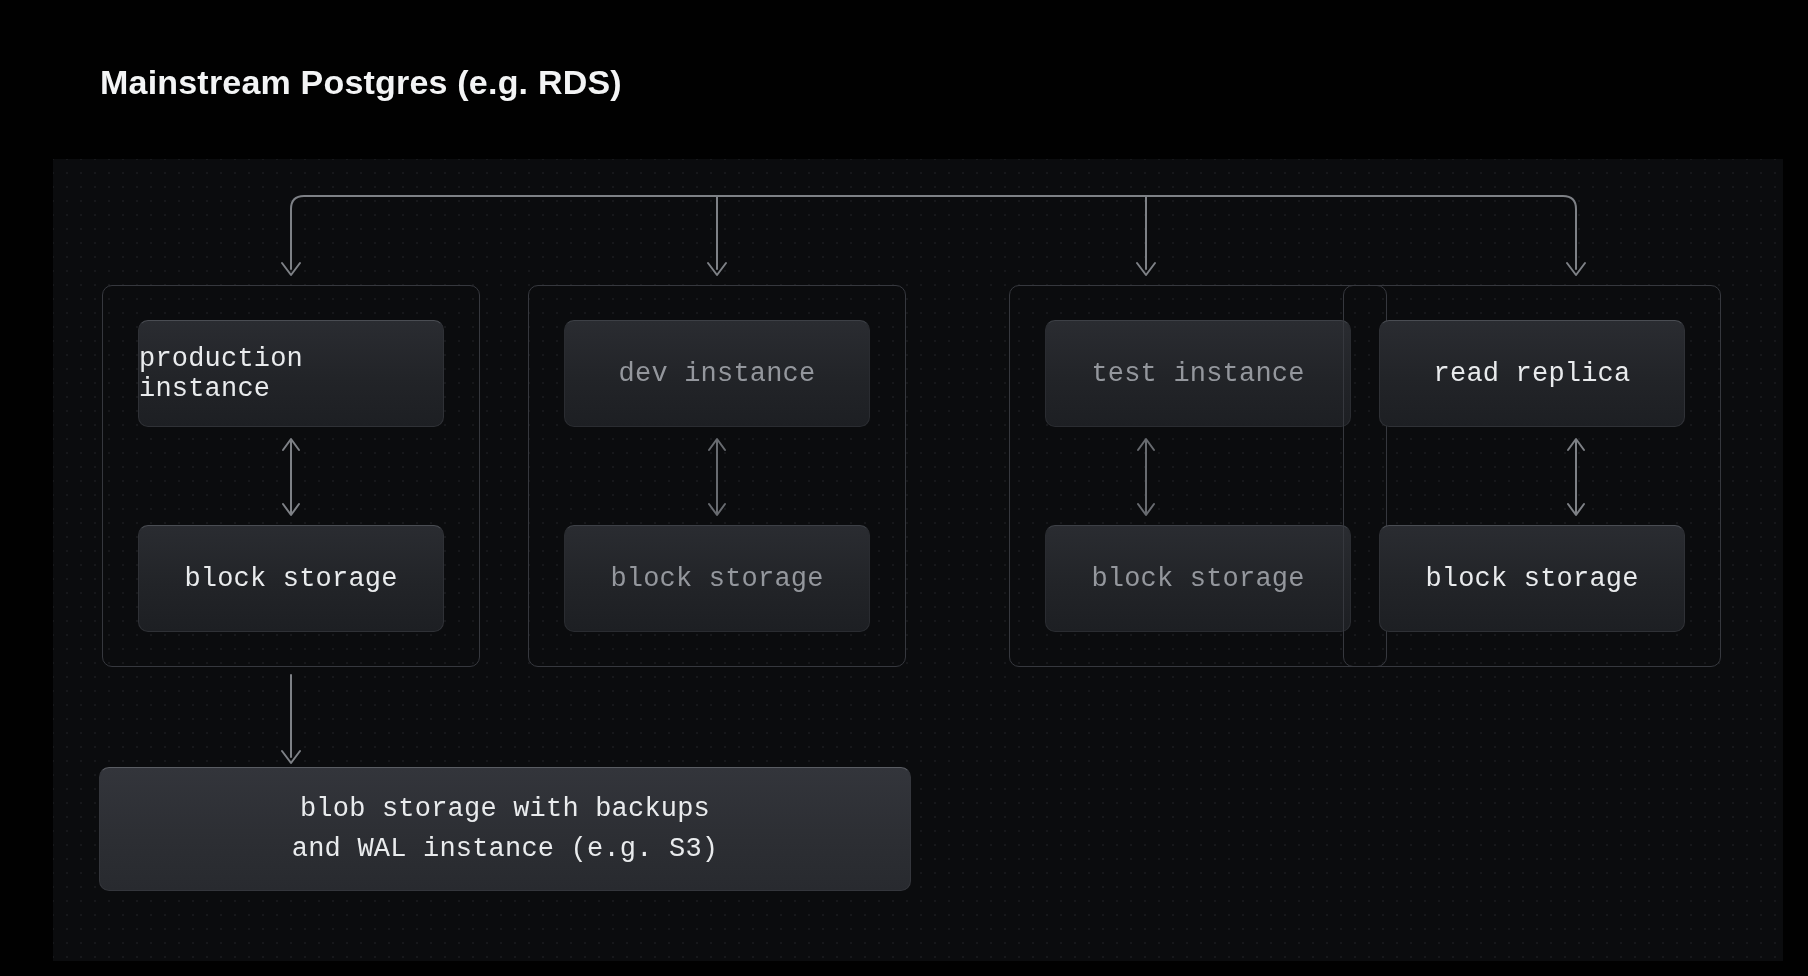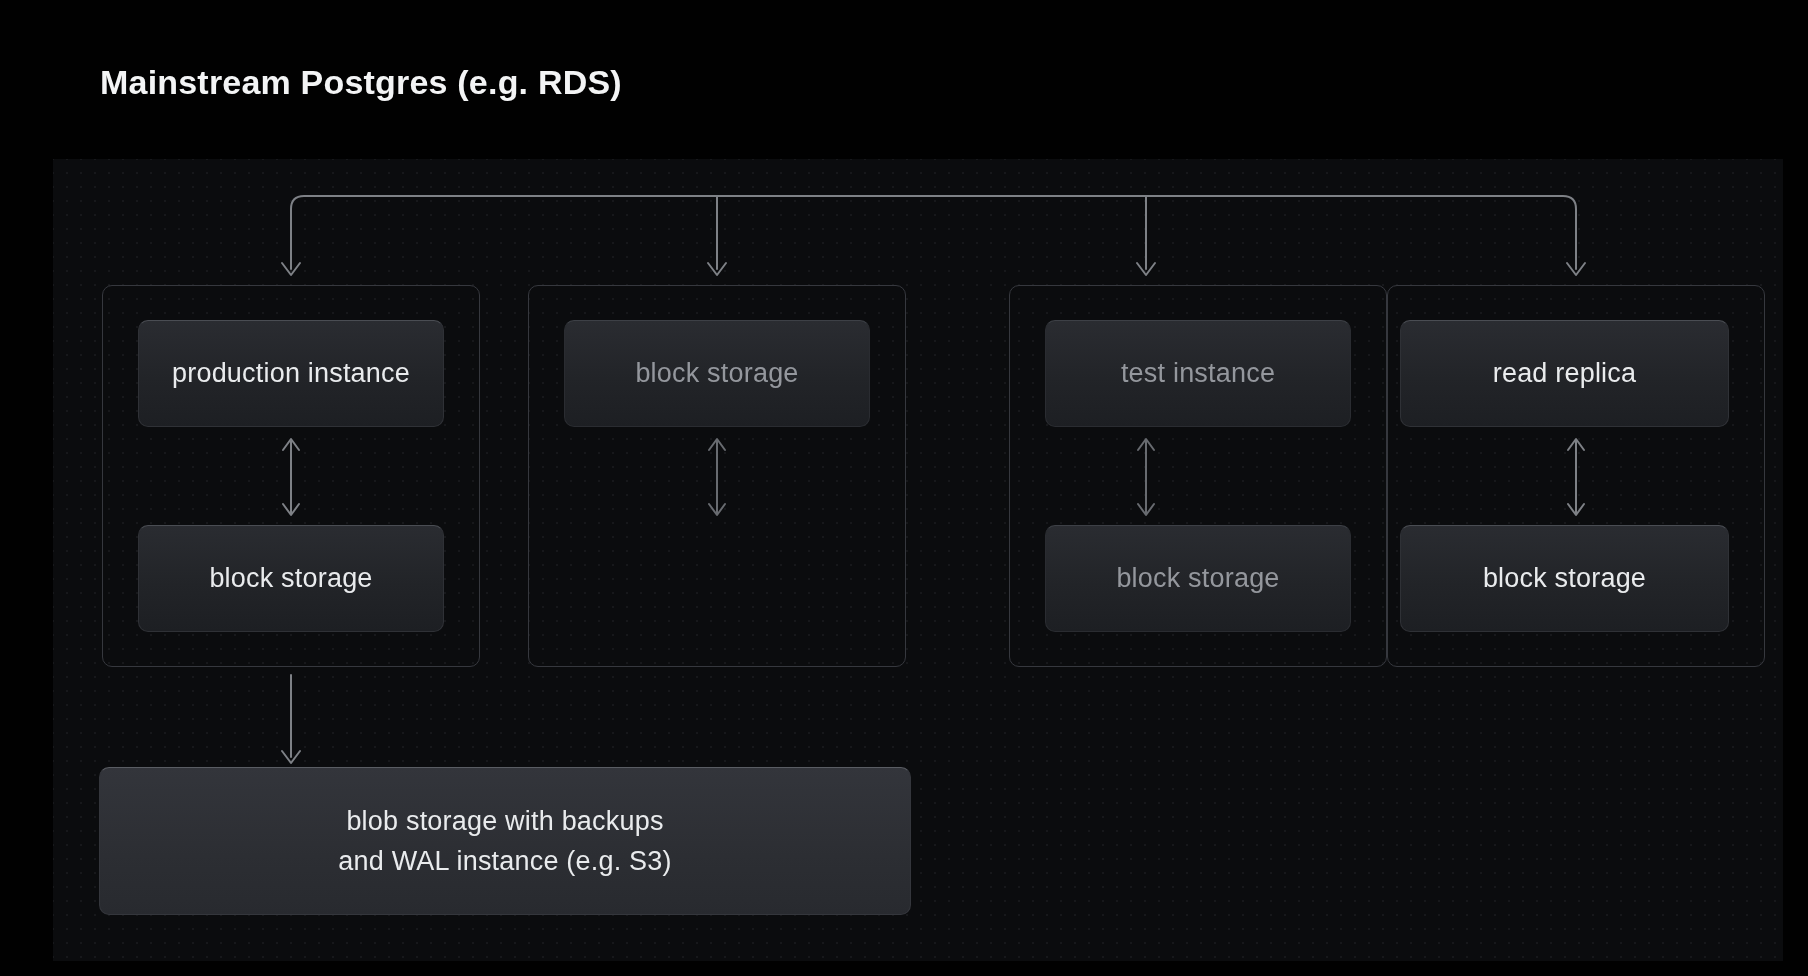--- a/index.html
+++ b/index.html
@@ -8,41 +8,41 @@
     font-family:"Liberation Sans",sans-serif;overflow:hidden;
   }
   .title{
     position:absolute;left:85px;top:48px;margin:15px;
     font-size:34px;font-weight:700;color:#f3f4f5;letter-spacing:.2px;
   }
   .panel{
     position:absolute;left:53px;top:159px;width:1730px;height:802px;
     background-color:#0b0c0e;
     background-image:radial-gradient(circle,#17181b 1.1px,transparent 1.1px);
-    background-size:14px 14px;background-position:7px 7px;
+    background-size:14px 14px;background-position:7px 7px;font-family:Liberation Mono, monospace;
   }
   .connectors{position:absolute;left:0;top:0;width:1730px;height:802px;pointer-events:none;}
   .connectors path{fill:none;stroke:#7e8186;stroke-width:2;stroke-linecap:round;stroke-linejoin:round;}
   .connectors g.dim-arrow path{stroke:#686b70;}
   .column{
     position:absolute;top:126px;width:378px;height:382px;box-sizing:border-box;
     border:1px solid #36383e;border-radius:10px;
     padding:34px 35px;display:flex;flex-direction:column;justify-content:space-between;
   }
-  .col-0{left:49px;} .col-1{left:475px;} .col-2{left:956px;} .col-3{left:1334px;padding-left:12px;}
+  .col-0{left:49px;} .col-1{left:475px;} .col-2{left:956px;} .col-3{left:1290px;}
   .node{
     box-sizing:border-box;height:107px;border-radius:10px;
     background:linear-gradient(180deg,#2a2c31 0%,#222428 55%,#1d1f23 100%);
     border:1px solid #2f3136;border-top:1px solid #4a4d53;
     display:flex;align-items:center;justify-content:center;
     font-size:27px;color:#e9ebed;letter-spacing:.2px;
   }
   .column.dim .node{border-color:#2a2c31;border-top-color:#3d4046;color:#94979d;}
   .blob{
-    position:absolute;left:46px;top:608px;width:812px;height:148px;box-sizing:border-box;
+    position:absolute;left:46px;top:608px;width:812px;height:124px;box-sizing:border-box;
     border-radius:10px;
     background:linear-gradient(180deg,#33353b 0%,#2c2e33 60%,#282a2f 100%);
     border:1px solid #34363c;border-top:1px solid #5a5d63;
     display:flex;flex-direction:column;align-items:center;justify-content:center;
     font-size:27px;line-height:40px;color:#e9ebed;letter-spacing:.2px;
   }
 </style>
 </head>
 <body>
 
@@ -90,20 +90,21 @@
         <path d="M229,592 L238,604 L247,592"></path>
       </g>
     </svg>
 
     <div class="column col-0">
       <div class="node">production instance</div>
       <div class="node">block storage</div>
     </div>
 
     <div class="column col-1 dim">
+      <div class="node">dev instance</div>
       <div class="node">block storage</div>
     </div>
 
     <div class="column col-2 dim">
       <div class="node">test instance</div>
       <div class="node">block storage</div>
     </div>
 
     <div class="column col-3">
       <div class="node">read replica</div>

